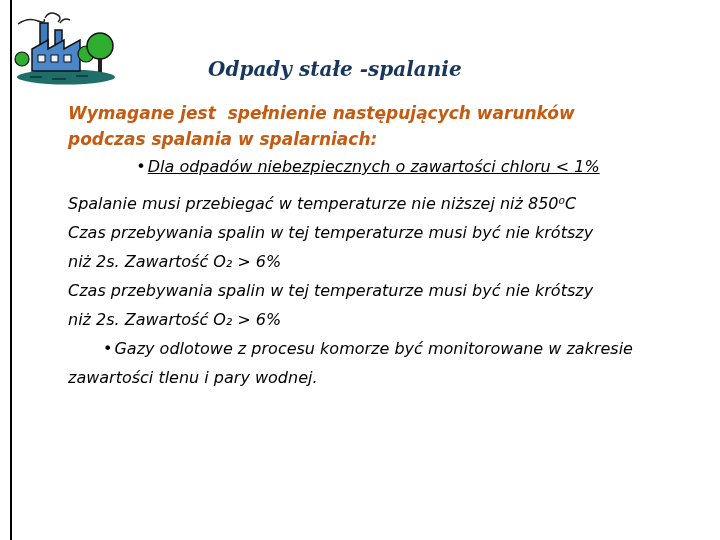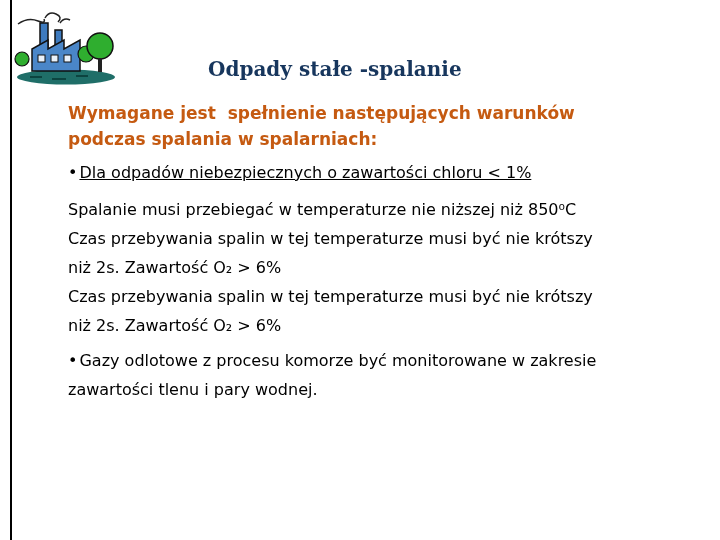--- a/index.html
+++ b/index.html
@@ -23,38 +23,39 @@
     position: absolute; left: 14px; top: 8px;
     width: 106px; height: 82px;
   }
   .clipart svg { width: 100%; height: 100%; }
   .title {
     position: absolute; left: 208px; top: 44px;
     font-family: "DejaVu Serif", "Liberation Serif", serif;
     font-size: 20px; font-weight: bold;
     color: #17365D;
     white-space: pre;
+    font-style: italic;
   }
   .content {
     position: absolute; left: 68px; top: 100px;
     width: 600px;
   }
-  .line { white-space: pre; }
+  .line { white-space: pre; font-style: italic; }
   .intro {
     color: #C55A11;
     font-weight: bold;
     font-size: 17px;
     line-height: 26px;
   }
   .bodyline {
     color: #000000;
     font-size: 16px;
     line-height: 29px;
   }
-  .block-gap { margin-top: 6px; }
+  .block-gap { margin-top: 0; text-align: center; }
   .para-gap  { margin-top: 8px; }
   .bullet { margin-right: 2px; }
   .underlined { text-decoration: underline; }
 </style>
 </head>
 <body>
 
 <div class="slide">
 
   <div class="left-rule"></div>

